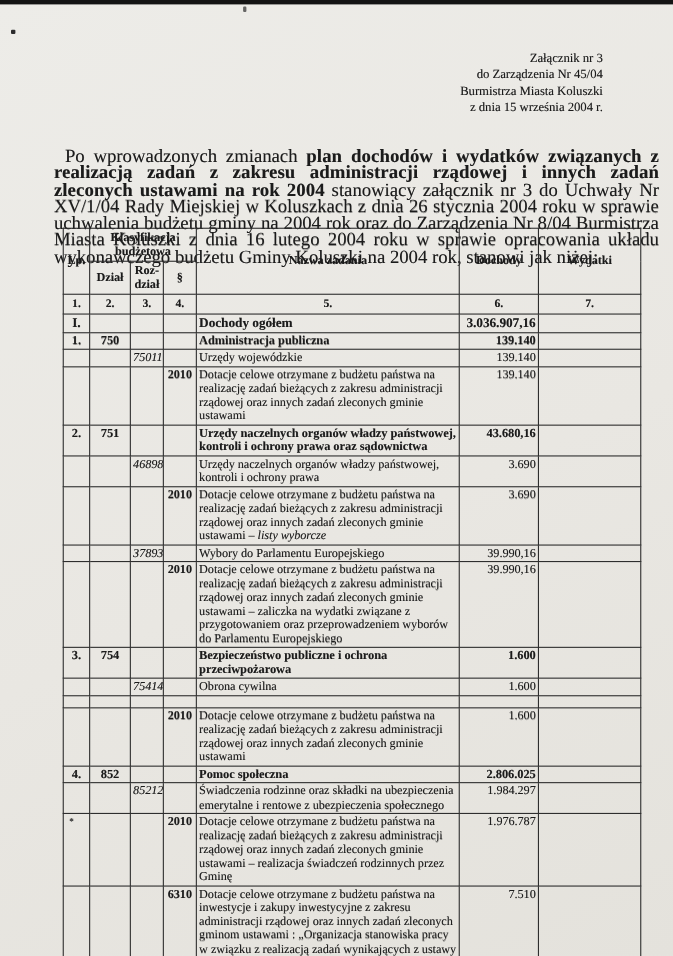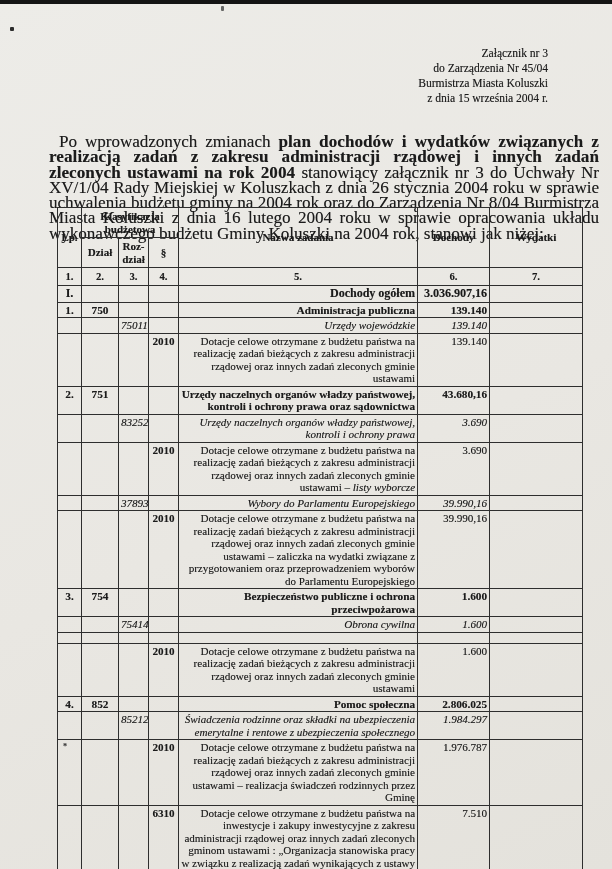--- a/index.html
+++ b/index.html
@@ -26,25 +26,25 @@
   table.budget col.c1{width:24px;} table.budget col.c2{width:37px;}
   table.budget col.c3{width:30px;} table.budget col.c4{width:30px;}
   table.budget col.c5{width:239px;} table.budget col.c6{width:72px;}
   table.budget col.c7{width:93px;}
   table.budget{border:1.5px solid #2b2b2b;}
   table.budget th,table.budget td{border:1px solid #2e2e2e;padding:1px 2px;vertical-align:top;overflow:hidden;}
   table.budget thead th{font-weight:bold;text-align:center;vertical-align:middle;padding:2px 1px;}
   tr.numrow th{font-weight:bold;font-size:10.5px;padding:0 1px 1px;line-height:13px;vertical-align:top;}
   td.c-lp,td.c-dzial,td.c-par{text-align:center;font-weight:bold;}
   td.c-rozdzial{text-align:left;font-style:italic;}
-  td.c-name{padding-left:4px;padding-right:3px;text-align:right;}
+  td.c-name{padding-left:4px;padding-right:3px;}
   td.c-dochody{text-align:right;padding-right:6px;}
   tr.row-total td{font-weight:bold;font-size:12px;line-height:13.5px;}
   tr.row-category td{font-weight:bold;font-size:11.2px;}
-  tr.row-chapter td.c-name,tr.row-chapter td.c-dochody{font-style:italic;}
+  tr.row-chapter td.c-name,tr.row-chapter td.c-dochody{}
   tr.row-spacer td{height:10px;padding:0;}
   tr.row-paragraph td.c-lp{font-size:8px;color:#3a3a3a;text-align:left;padding-left:5px;}
 </style>
 </head>
 <body>
 
 <div class="sheet">
   <div class="scan-edge-top"></div>
   <div class="speck speck-a"></div>
   <div class="speck speck-b"></div>
@@ -133,21 +133,21 @@
           <td class="c-dzial">751</td>
           <td class="c-rozdzial"></td>
           <td class="c-par"></td>
           <td class="c-name">Urzędy naczelnych organów władzy państwowej, kontroli i ochrony prawa oraz sądownictwa</td>
           <td class="c-dochody">43.680,16</td>
           <td class="c-wydatki"></td>
         </tr>
         <tr class="row-chapter">
           <td class="c-lp"></td>
           <td class="c-dzial"></td>
-          <td class="c-rozdzial">83252</td>
+          <td class="c-rozdzial">46898</td>
           <td class="c-par"></td>
           <td class="c-name">Urzędy naczelnych organów władzy państwowej, kontroli i ochrony prawa</td>
           <td class="c-dochody">3.690</td>
           <td class="c-wydatki"></td>
         </tr>
         <tr class="row-paragraph">
           <td class="c-lp"></td>
           <td class="c-dzial"></td>
           <td class="c-rozdzial"></td>
           <td class="c-par">2010</td>

